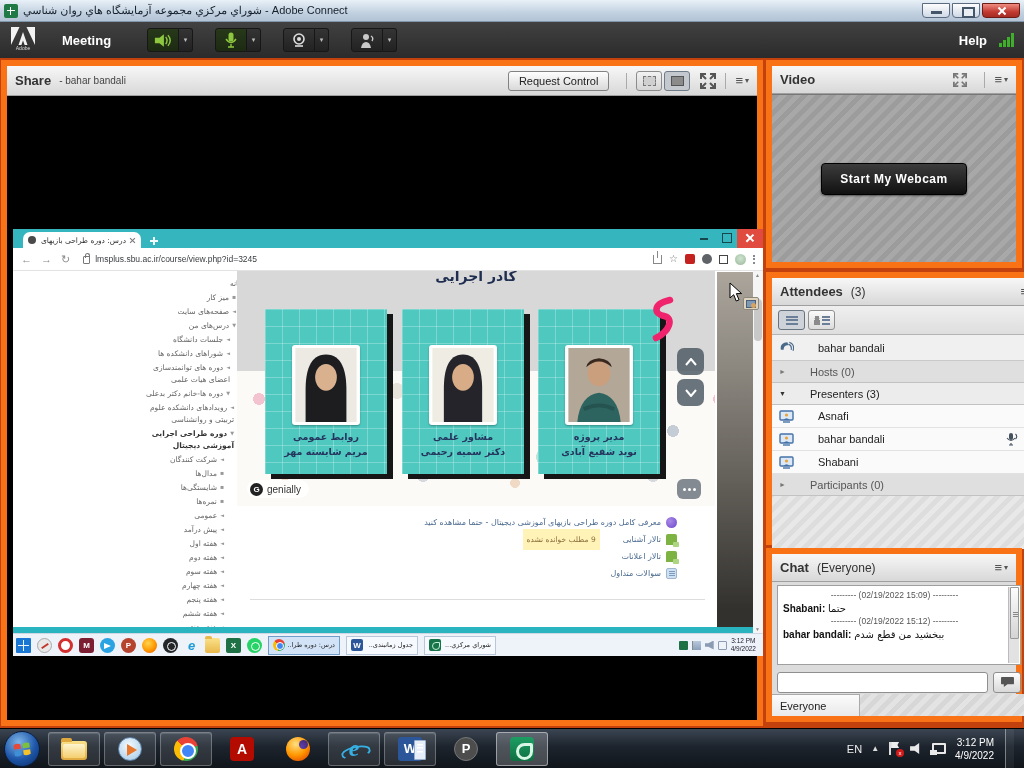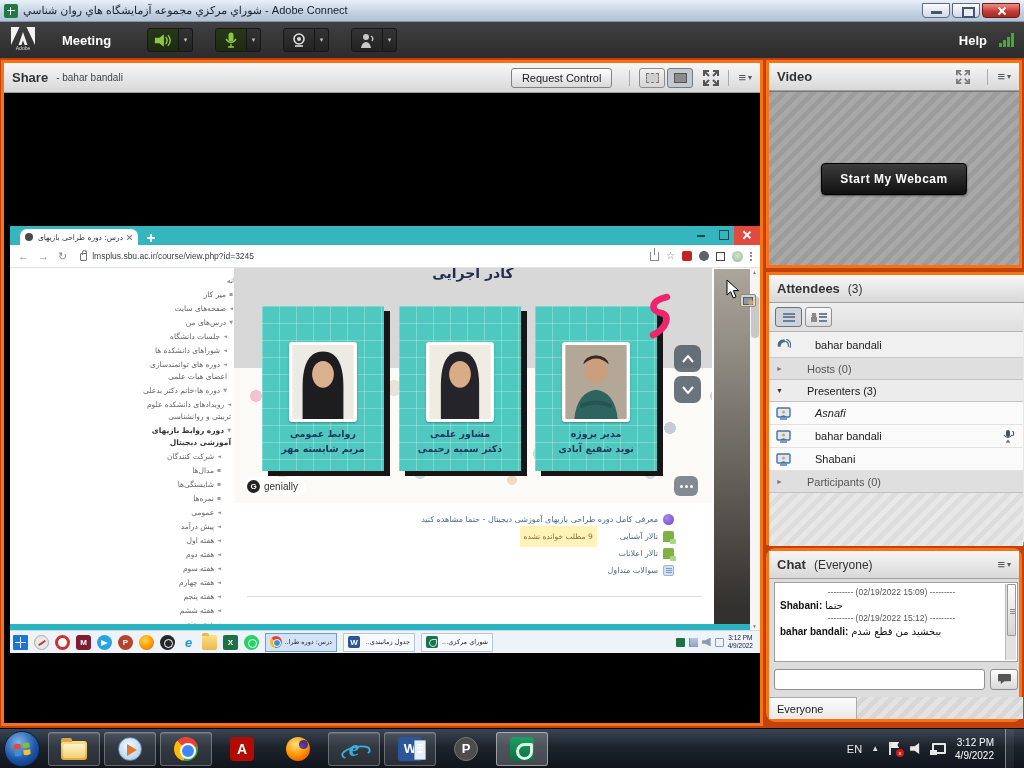--- a/index.html
+++ b/index.html
@@ -40,21 +40,21 @@
   .ctl-arrow{width:14px;height:24px;border:1px solid #171717;border-left:none;border-radius:0 3px 3px 0;
     background:linear-gradient(#343434,#222);display:flex;align-items:center;justify-content:center;
     font-size:7px;color:#bbb;}
   .help-area{margin-left:auto;display:flex;align-items:center;gap:12px;padding-right:10px;}
   .help-label{font-size:13px;font-weight:bold;color:#fff;}
   .sig{display:flex;align-items:flex-end;gap:1px;height:14px;}
   .sig i{display:block;width:3px;background:#3fae2a;}
   .sig i:nth-child(1){height:4px}.sig i:nth-child(2){height:7px}.sig i:nth-child(3){height:10px}.sig i:nth-child(4){height:14px}
 
   
-  .pod{position:absolute;background:#dcdcdc;border:3px solid #f97316;}
+  .pod{position:absolute;background:#dcdcdc;border:6px solid #f97316;}
   .pod-h{height:28px;background:linear-gradient(#f7f7f7,#d8d8d8);border-bottom:1px solid #9f9f9f;
     display:flex;align-items:center;padding:0 8px;color:#333;}
   .pod-title{font-size:13px;font-weight:bold;color:#333;}
   .pod-sub{font-size:10px;color:#444;margin-left:8px;}
   .pod-menu{margin-left:auto;display:flex;align-items:center;gap:2px;color:#555;}
   .pod-menu .m1{font-size:13px;line-height:10px;}
   .pod-menu .m2{font-size:8px;}
   .fs-ico{margin-left:auto;}
   .hsep{width:1px;height:16px;background:#aaa;margin:0 7px;}
 
@@ -257,27 +257,27 @@
   .row-grp{height:22px;background:#dfdfdf;border-bottom:1px solid #c2c2c2;color:#666;}
   .row-grp .arr{font-size:7px;color:#777;}
   .row-grp .glabel{font-size:11px;color:#555;}
   .row-grp.open .glabel{color:#222;}
   #grp-hosts{top:83px;}
   #grp-pres{top:105px;background:#ececec;}
   .row-p{height:23px;background:#fafafa;border-bottom:1px solid #e2e2e2;}
   #pr0{top:127px;} #pr1{top:150px;} #pr2{top:173px;}
   #grp-part{top:196px;}
   .pname{font-size:11px;color:#222;}
-  .pname.it{font-style:italic;}
+  .pname.it{}
   .att-fill{position:absolute;left:0;top:218px;width:254px;height:53px;
     background:repeating-linear-gradient(315deg,#e8e8e8 0 5px,#dddddd 5px 10px);}
   .mic-right{margin-left:auto;}
 
   
-  #chat-pod{left:766px;top:548px;width:256px;height:174px;border-radius:9px;}
+  #chat-pod{left:766px;top:548px;width:256px;height:174px;}
   .chat-msgs{position:absolute;left:5px;top:31px;width:244px;height:80px;background:#fff;border:1px solid #9f9f9f;
     padding:3px 14px 3px 5px;overflow:hidden;}
   .chat-scroll{position:absolute;right:1px;top:1px;width:11px;height:76px;background:#e2e2e2;border-left:1px solid #bbb;}
   .chat-thumb{position:absolute;left:1px;top:0;width:9px;height:52px;background:linear-gradient(#fdfdfd,#d4d4d4);border:1px solid #999;border-radius:1px;}
   .chat-grip{position:absolute;left:2px;top:24px;width:5px;height:6px;
     background:linear-gradient(#888,#888) 0 0/5px 1px no-repeat,linear-gradient(#888,#888) 0 2px/5px 1px no-repeat,linear-gradient(#888,#888) 0 4px/5px 1px no-repeat;}
   .divider{font-size:8.5px;color:#555;text-align:center;line-height:13px;white-space:nowrap;}
   .cmsg{font-size:10px;color:#111;line-height:13px;}
   .cmsg b{font-weight:bold;}
   .chat-input-row{position:absolute;left:5px;top:117px;width:244px;height:22px;display:flex;gap:5px;align-items:center;}
@@ -470,21 +470,21 @@
           <div class="lms-nav fa">
             <div class="ni plain">خانه</div>
             <div class="ni l1 sq">میز کار</div>
             <div class="ni l1">صفحه‌های سایت</div>
             <div class="ni l1 e">درس‌های من</div>
             <div class="ni l2">جلسات دانشگاه</div>
             <div class="ni l2">شوراهای دانشکده ها</div>
             <div class="ni l2">دوره های توانمندسازی اعضای هیات علمی</div>
             <div class="ni l2 e">دوره ها-خانم دکتر بدعلی</div>
             <div class="ni l3">رویدادهای دانشکده علوم تربیتی و روانشناسی</div>
-            <div class="ni l3 e cur">دوره روابط بازیهای آموزشی دیجیتال</div>
+            <div class="ni l3 e cur">دوره طراحی اجرایی آموزشی دیجیتال</div>
             <div class="ni l4">شرکت کنندگان</div>
             <div class="ni l4 sq">مدال‌ها</div>
             <div class="ni l4 sq">شایستگی‌ها</div>
             <div class="ni l4 sq">نمره‌ها</div>
             <div class="ni l4">عمومی</div>
             <div class="ni l4">پیش درآمد</div>
             <div class="ni l4">هفته اول</div>
             <div class="ni l4">هفته دوم</div>
             <div class="ni l4">هفته سوم</div>
             <div class="ni l4">هفته چهارم</div>

